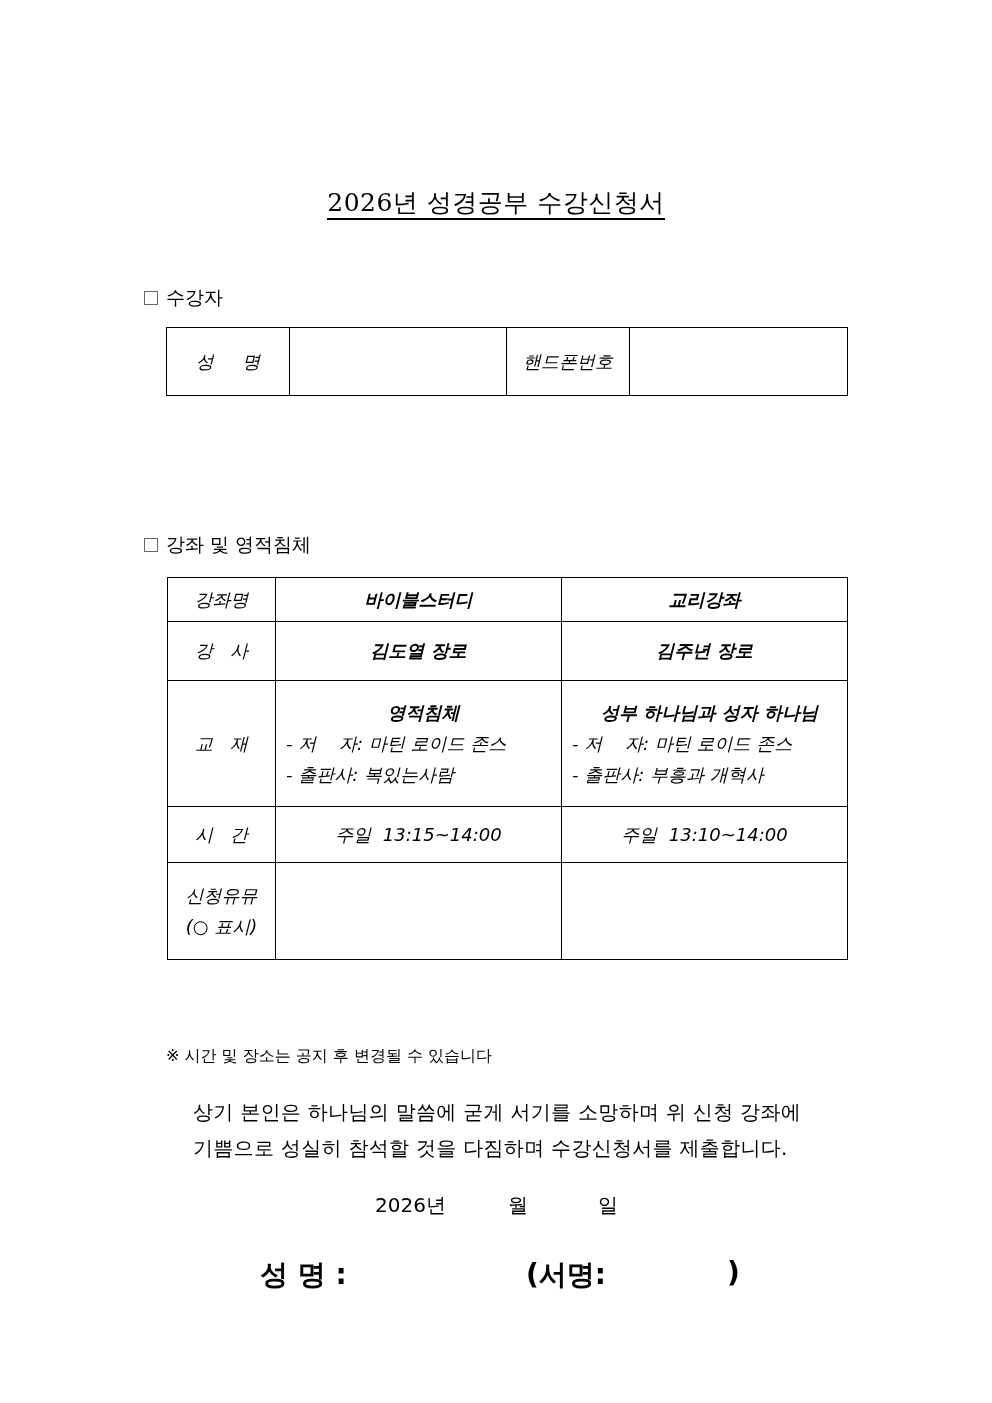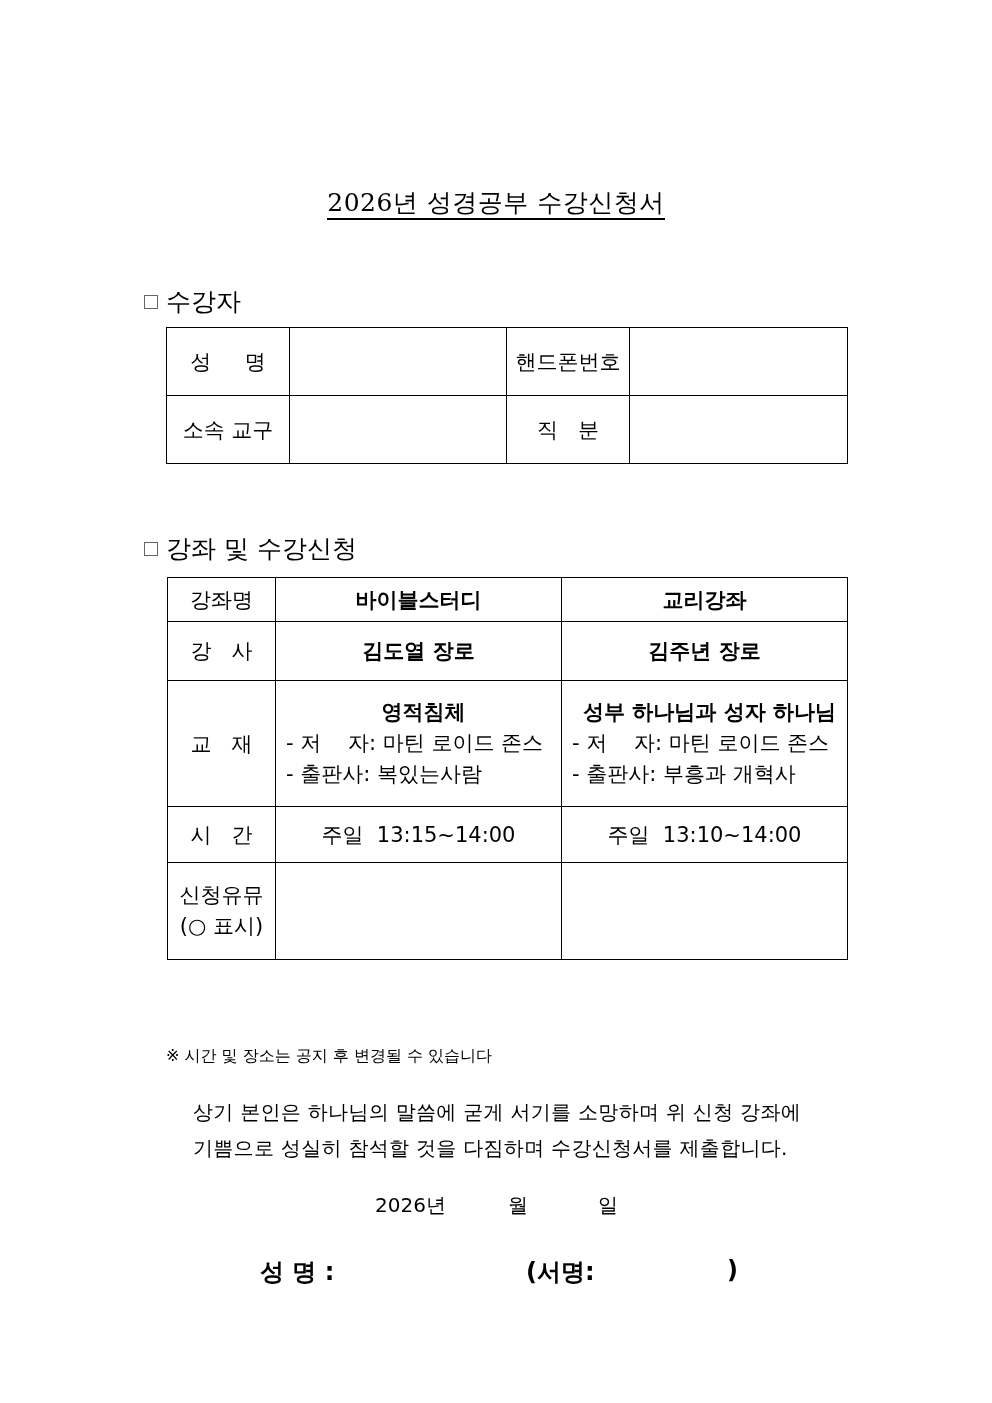--- a/index.html
+++ b/index.html
@@ -1,33 +1,33 @@
 <!DOCTYPE html>
 <html><head>
 <meta charset="utf-8">
 <style>
   html, body { margin:0; padding:0; background:#ffffff; }
   body { width:992px; height:1403px; position:relative; font-family:"DejaVu Sans","Liberation Sans",sans-serif; color:#000; overflow:hidden; }
   .abs { position:absolute;margin-top:26px; }
   .title { left:0; width:992px; top:160px; text-align:center; font-family:"DejaVu Serif","Liberation Serif",serif; font-size:25px; }
   .title span { border-bottom:2px solid #000; padding-bottom:1px; letter-spacing:0.5px; }
-  .section { font-size:25px; display:flex; align-items:center; gap:8px; }
+  .section { font-size:19px; display:flex; align-items:center; gap:8px; }
   .box { width:14px; height:14px; border:1.5px solid #666; box-sizing:border-box; background:#fff; display:inline-block; }
   table { border-collapse:collapse; table-layout:fixed; }
-  td { border:1.5px solid #000; text-align:center; vertical-align:middle; font-size:21px; padding:0; }
+  td { border:1.5px solid #000; text-align:center; vertical-align:middle; font-size:18px; padding:0;font-style:italic; }
   .t1 { left:166px; top:301px; width:681px; }
   .t1 td { height:67px; }
   .t2 { left:167px; top:551px; width:680px; }
   .bold { font-weight:bold; }
   .book { text-align:left; padding-left:10px; line-height:31px; }
   .book .bt { text-align:center; display:block; font-weight:bold; }
   .note { left:166px; top:1020px; font-size:16px; }
   .pledge { left:193px; top:1068px; font-size:20px; line-height:36px; letter-spacing:0.3px; }
   .date { top:1166px; font-size:20px; }
-  .sign { top:1230px; font-size:24px; font-weight:bold; }
+  .sign { top:1230px; font-size:28px; font-weight:bold; }
 </style>
 </head>
 <body>
 
 <div class="abs title"><span>2026년 성경공부 수강신청서</span></div>
 
 <div class="abs section" style="left:144px; top:259px;">
   <span class="box"></span>
   <span>수강자</span>
 </div>
@@ -39,32 +39,26 @@
       <col style="width:123px">
       <col style="width:218px">
     </colgroup>
   <tbody>
       <tr>
     <td style="white-space:pre">성     명</td>
     <td></td>
     <td>핸드폰번호</td>
     <td></td>
   </tr>
-  <tr>
-    <td>소속 교구</td>
-    <td></td>
-    <td style="white-space:pre">직   분</td>
-    <td></td>
-  </tr>
 </tbody>
   </table>
 
 <div class="abs section" style="left:144px; top:506px;">
   <span class="box"></span>
-  <span>강좌 및 수강신청</span>
+  <span>강좌 및 영적침체</span>
 </div>
 
 <table class="abs t2">
   <colgroup>
       <col style="width:108px">
       <col style="width:286px">
       <col style="width:286px">
     </colgroup>
   <tbody>
   <tr style="height:44px">

